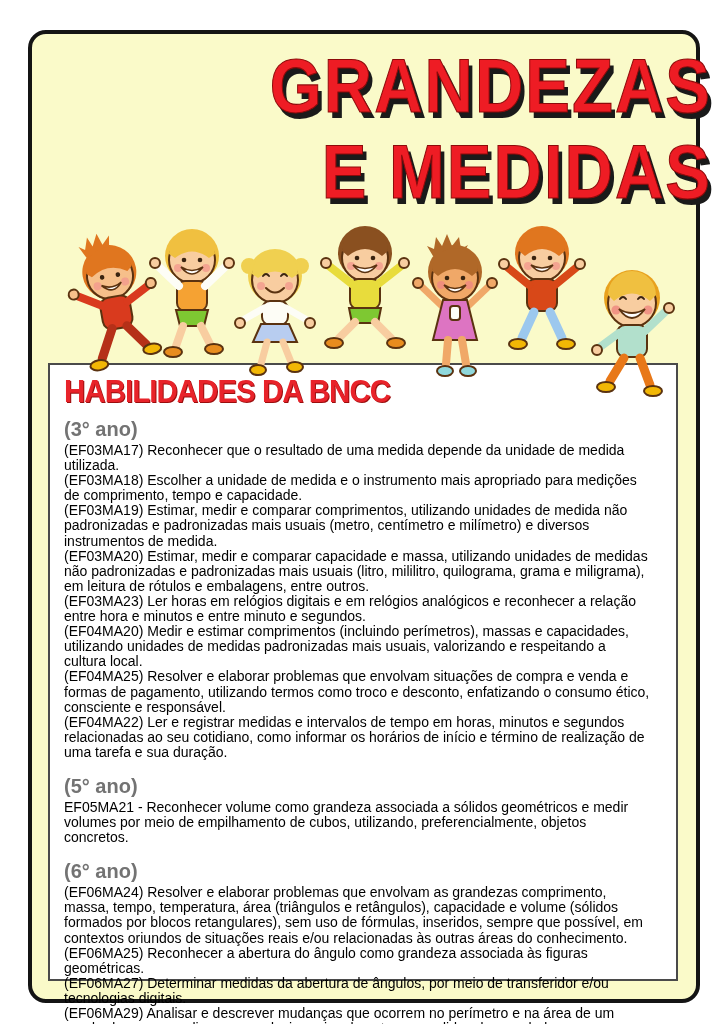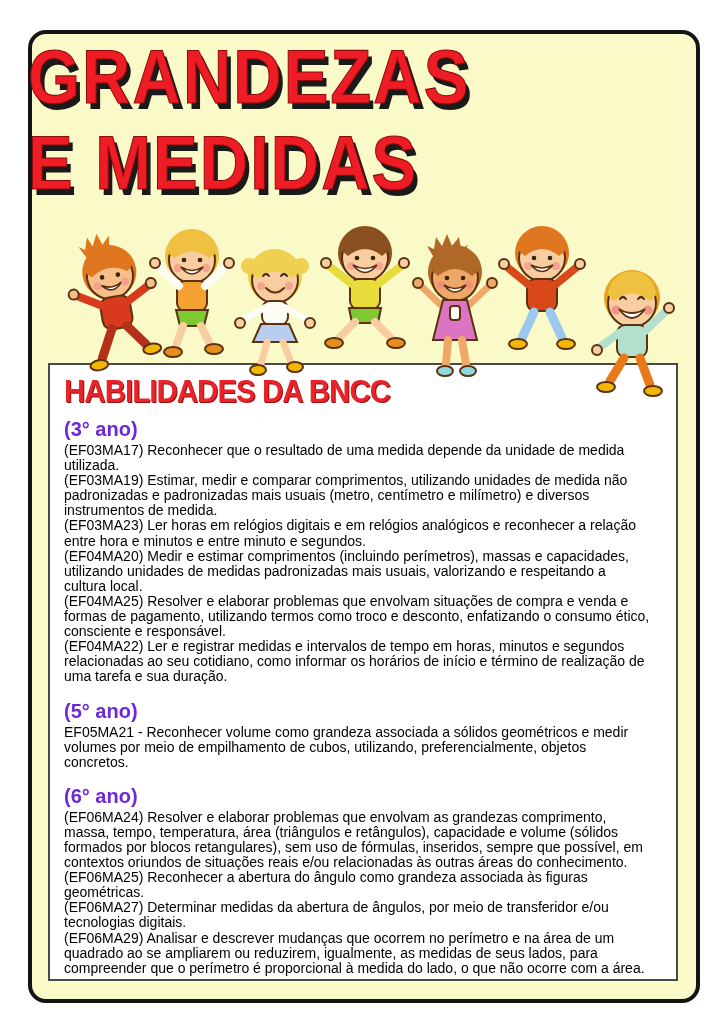--- a/index.html
+++ b/index.html
@@ -1,30 +1,30 @@
 <!DOCTYPE html>
 <html><head>
 <meta charset="utf-8">
 <style>
   html,body{margin:0;padding:0;background:#fff;}
   .page{position:relative;width:724px;height:1024px;background:#ffffff;overflow:hidden;
         font-family:"Liberation Sans",sans-serif;}
   .frame{position:absolute;left:28px;top:30px;width:664px;height:965px;background:#fafac9;
          border:4px solid #141414;border-radius:18px;z-index:1;}
-  .title-wrap{position:absolute;left:28px;top:29px;width:684px;text-align:left;z-index:2;}
+  .title-wrap{position:absolute;left:28px;top:38px;width:684px;text-align:right;z-index:2;}
   .title-line{color:#ee1c24;font-weight:bold;font-size:67px;line-height:86px;letter-spacing:2px;
               transform:scaleY(1.12);transform-origin:center top;
               text-shadow:4px 5px 0 #1a1a1a;-webkit-text-stroke:1px #8d0a0a;white-space:nowrap;}
   .kids-svg{position:absolute;left:40px;top:218px;width:650px;height:195px;z-index:4;pointer-events:none;}
   .content-box{position:absolute;left:48px;top:363px;width:630px;height:618px;box-sizing:border-box;
                background:#ffffff;border:2px solid #4a4a4a;padding:8px 26px 0 14px;z-index:3;}
   .bncc-heading{color:#e8232a;font-size:31px;line-height:34px;font-weight:bold;margin:2px 0 8px;
                 letter-spacing:-1px;transform:scaleX(.95);transform-origin:left;white-space:nowrap;
                 text-shadow:1px 1px 0 #9b0d0d;}
-  .section-title{color:#6d28d9;font-size:20px;line-height:21px;font-weight:bold;margin:16px 0 3px;}
+  .section-title{color:#737373;font-size:20px;line-height:21px;font-weight:bold;margin:16px 0 3px;}
   .section-title.first{margin-top:10px;}
   .skill{font-size:14px;line-height:15.1px;color:#000000;margin:0;}
   .kid-stroke{stroke:#5a3210;stroke-width:2;}
 </style>
 </head>
 <body>
 
 <div class="page">
   <div class="frame"></div>
 
@@ -181,21 +181,23 @@
       <ellipse cx="21" cy="88" rx="9" ry="5" fill="#f2b705" class="kid-stroke"></ellipse>
     </g>
   </svg>
 
   <div class="content-box">
     <div class="bncc-heading">HABILIDADES DA BNCC</div>
 
     <div>
       <div class="section-title first">(3° ano)</div>
       <p class="skill">(EF03MA17) Reconhecer que o resultado de uma medida depende da unidade de medida utilizada.</p>
+      <p class="skill">(EF03MA18) Escolher a unidade de medida e o instrumento mais apropriado para medições de comprimento, tempo e capacidade.</p>
       <p class="skill">(EF03MA19) Estimar, medir e comparar comprimentos, utilizando unidades de medida não padronizadas e padronizadas mais usuais (metro, centímetro e milímetro) e diversos instrumentos de medida.</p>
+      <p class="skill">(EF03MA20) Estimar, medir e comparar capacidade e massa, utilizando unidades de medidas não padronizadas e padronizadas mais usuais (litro, mililitro, quilograma, grama e miligrama), em leitura de rótulos e embalagens, entre outros.</p>
       <p class="skill">(EF03MA23) Ler horas em relógios digitais e em relógios analógicos e reconhecer a relação entre hora e minutos e entre minuto e segundos.</p>
     </div>
 
     <div>
       <p class="skill">(EF04MA20) Medir e estimar comprimentos (incluindo perímetros), massas e capacidades, utilizando unidades de medidas padronizadas mais usuais, valorizando e respeitando a cultura local.</p>
       <p class="skill">(EF04MA25) Resolver e elaborar problemas que envolvam situações de compra e venda e formas de pagamento, utilizando termos como troco e desconto, enfatizando o consumo ético, consciente e responsável.</p>
       <p class="skill">(EF04MA22) Ler e registrar medidas e intervalos de tempo em horas, minutos e segundos relacionadas ao seu cotidiano, como informar os horários de início e término de realização de uma tarefa e sua duração.</p>
     </div>
 
     <div>

